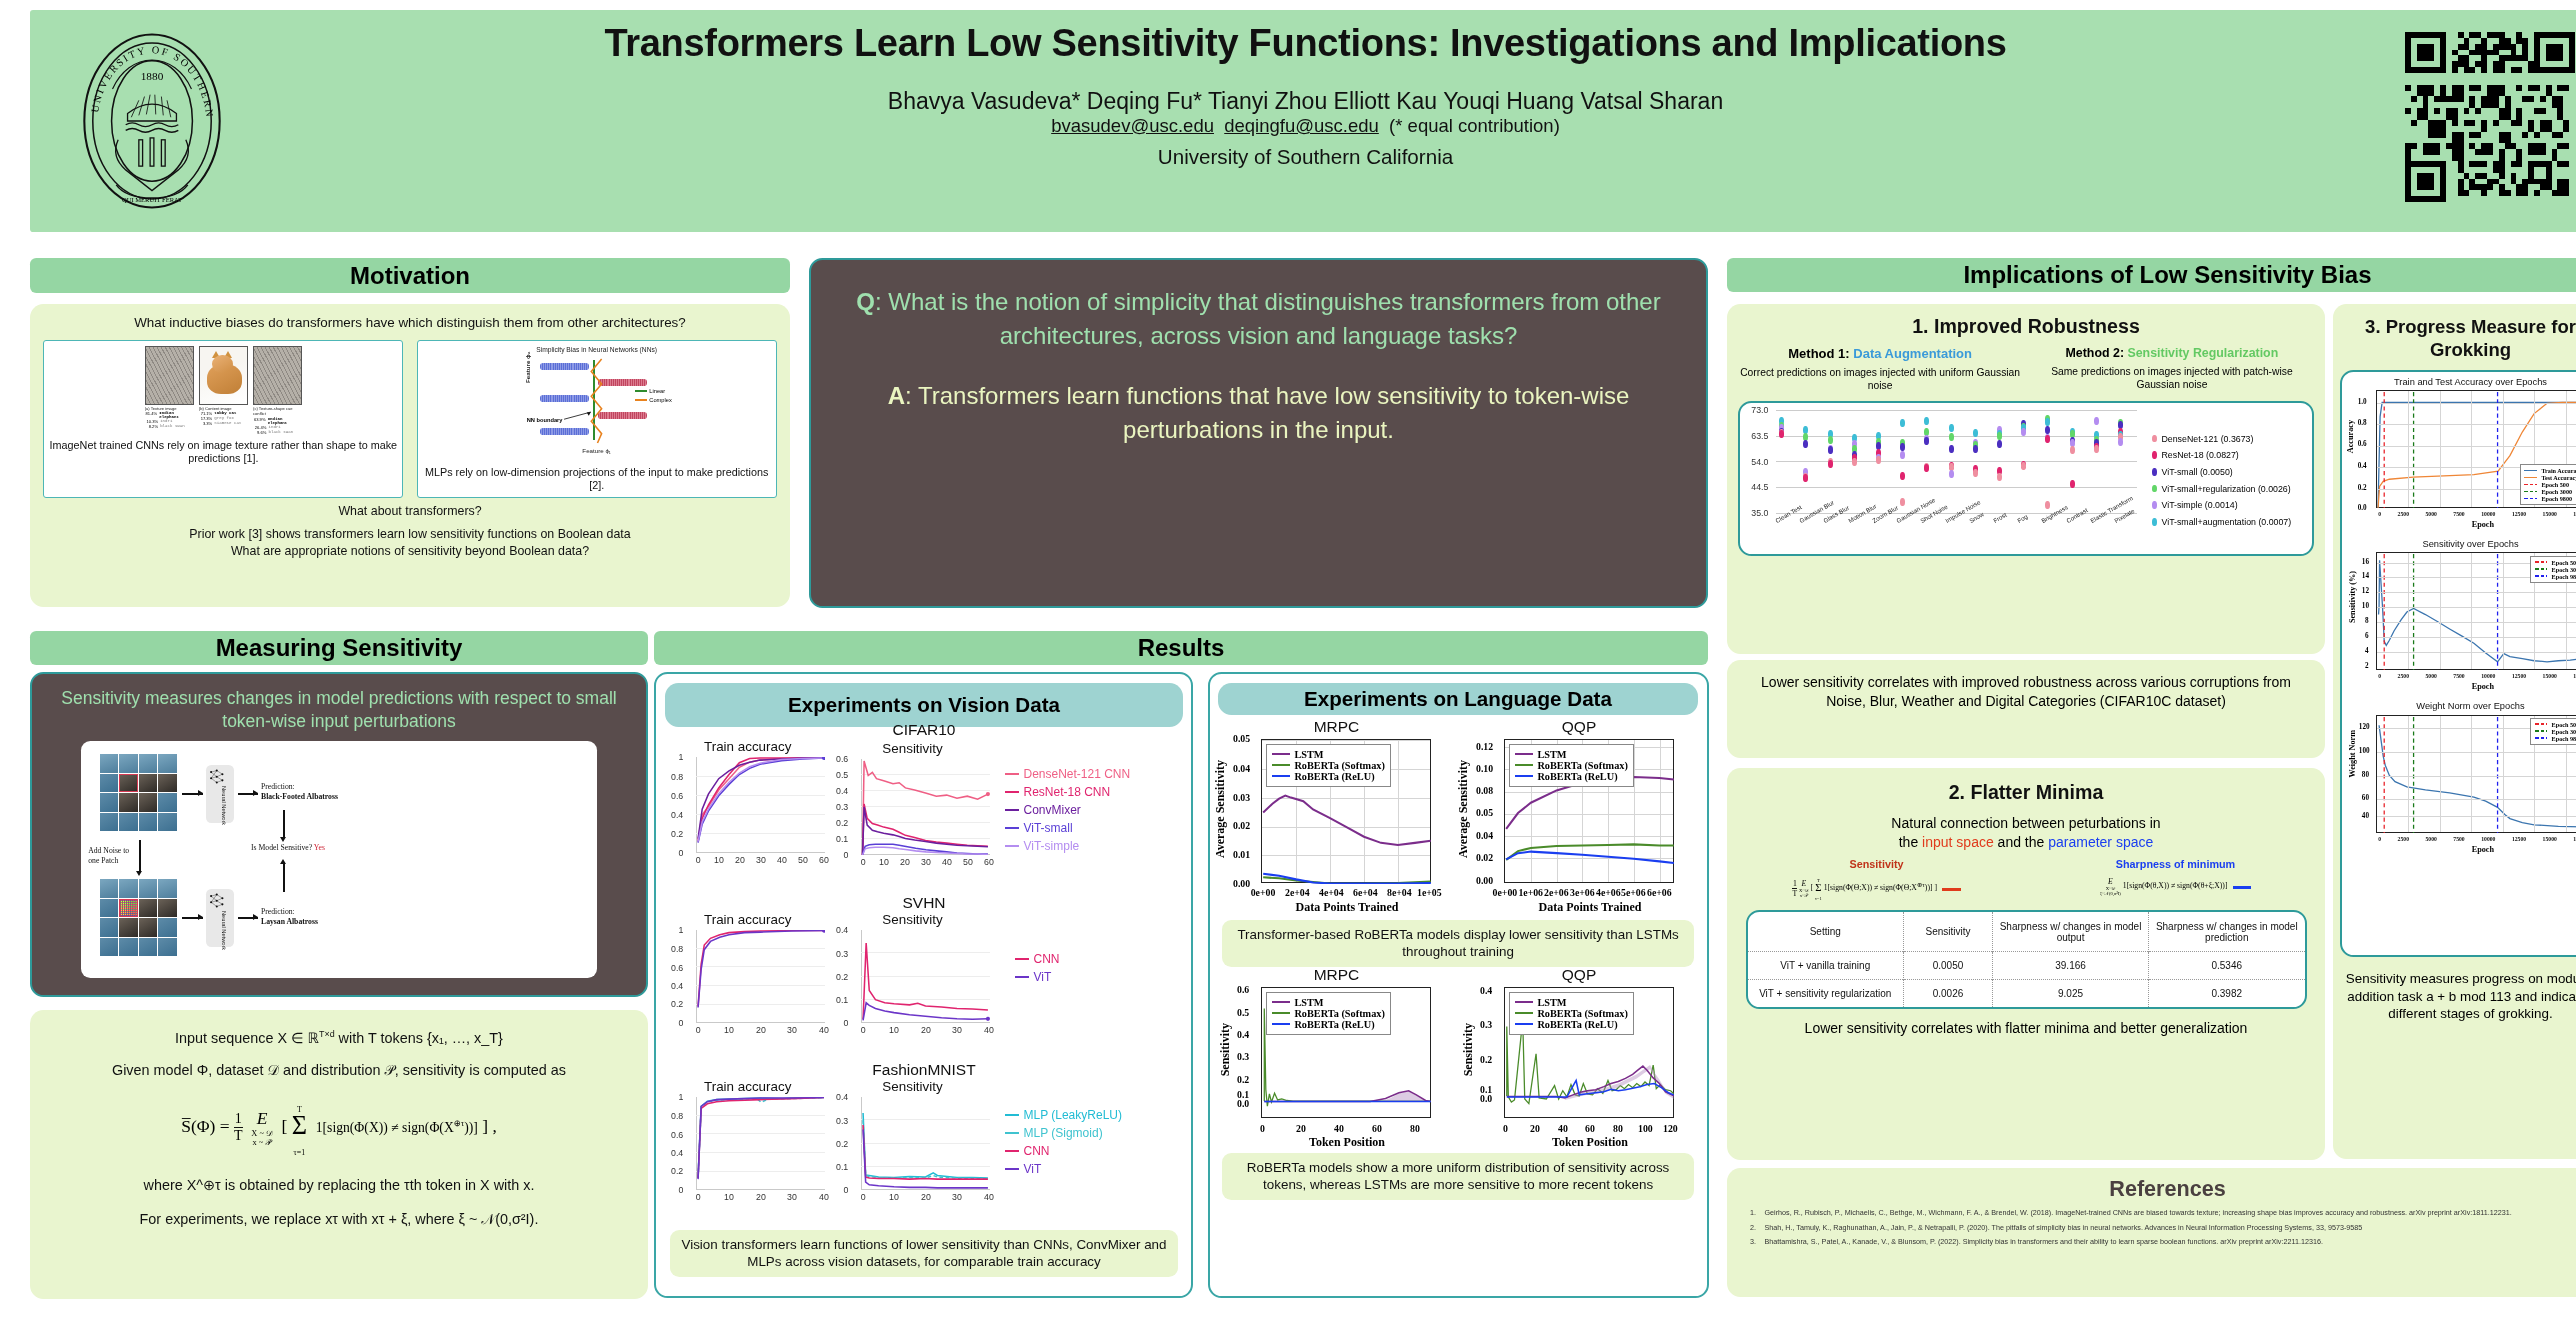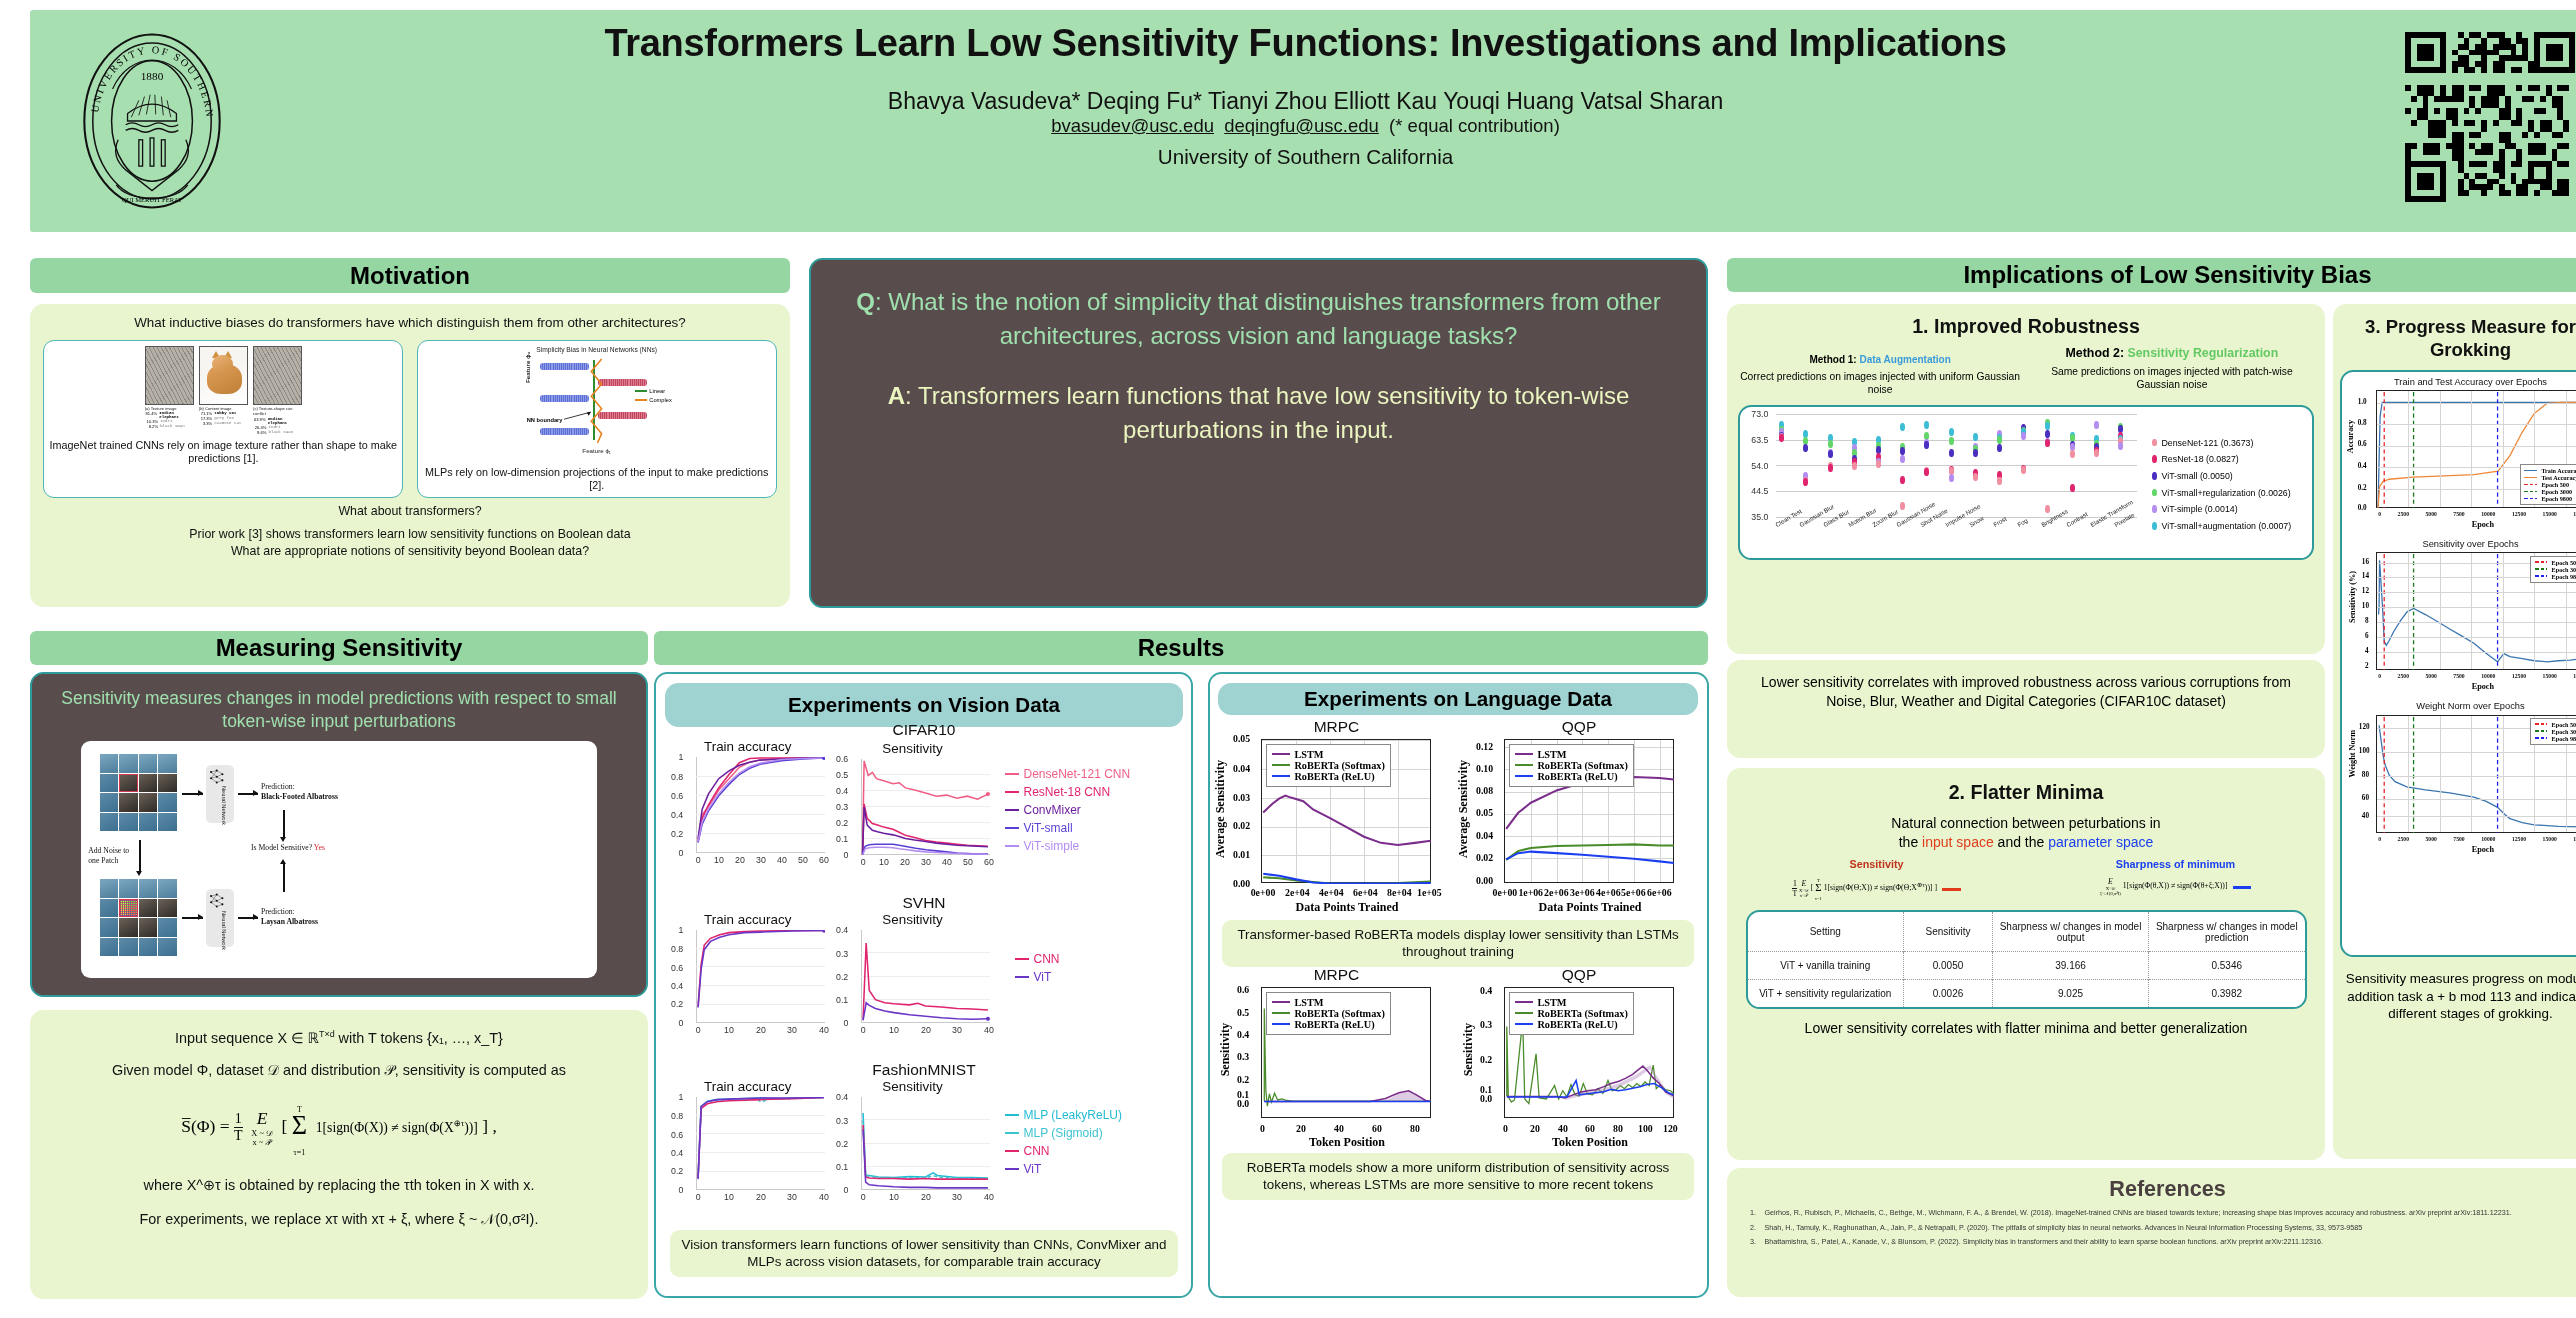--- a/index.html
+++ b/index.html
@@ -34,21 +34,21 @@
   .panel-dark  { background:#594c4c; border:2.6px solid #2e9a9a; border-radius:13.4px; }
   .panel-out   { background:#ffffff; border:2.1px solid #3aa6a6; border-radius:13.4px; }
 
   .txt { color:#111; }
 
   
   #motivation-band { left:30px; top:258px; width:760px; height:35px; }
   #motivation-panel { position:absolute; left:30px; top:304px; width:760px; height:303px; }
   .mot-q { font-size:13.4px; text-align:center; padding-top:11.3px; }
   .mot-cards { display:flex; gap:13.4px; padding:9.3px 13.4px 0 13.4px; }
-  .mot-card { flex:1; background:#fff; border:1.5px solid #4db6b6; border-radius:11px; padding:5.2px 4.1px 4.1px 4.1px; }
+  .mot-card { flex:1; background:#fff; border:1.5px solid #4db6b6; border-radius:3px; padding:5.2px 4.1px 4.1px 4.1px; }
   .mot-cap { font-size:10.8px; text-align:center; line-height:1.25; margin-top:4.1px; color:#111; }
   .mot-tail { font-size:12.4px; text-align:center; margin-top:5.2px; line-height:1.4; }
   .mot-tail2 { font-size:12.4px; text-align:center; margin-top:5.2px; line-height:1.35; }
 
   
   .trip { display:flex; gap:5.2px; justify-content:center; }
   .trip-col { width:49px; }
   .trip-img { width:49px; height:59px; border:0.5px solid #555; }
   .tex-eleph { background:
       repeating-linear-gradient(62deg,#8e8983 0 1px,#b5b0a8 1px 3.6px),
@@ -1026,21 +1026,21 @@
       <div class="note" style="position:absolute; left:4.1px; top:185px; width:472px;">RoBERTa models show a more uniform distribution of sensitivity across tokens, whereas LSTMs are more sensitive to more recent tokens</div>
     </div>
   </div>
 
   <div class="band" id="impl-band">Implications of Low Sensitivity Bias</div>
 
   <div class="panel-green" id="rob-panel">
     <div class="sec-h" style="padding-top:11.3px">1. Improved Robustness</div>
     <div style="display:flex; gap:10.3px; padding:8.2px 12.4px 0 12.4px;">
       <div style="flex:1; text-align:center;">
-        <div style="font-size:10px;margin-top:8px;"><b>Method 1:</b>
+        <div style="font-size:13px;"><b>Method 1:</b>
           <b style="color:#3a9ad9">Data Augmentation</b></div>
         <div class="small" style="margin-top:4.1px; line-height:1.35;">Correct predictions on images injected with uniform Gaussian noise</div>
       </div>
       <div style="flex:1; text-align:center;">
         <div style="font-size:12.4px;"><b>Method 2:</b>
           <b style="color:#63c963">Sensitivity Regularization</b></div>
         <div class="small" style="margin-top:4.1px; line-height:1.35;">Same predictions on images injected with patch-wise Gaussian noise</div>
       </div>
     </div>
 

